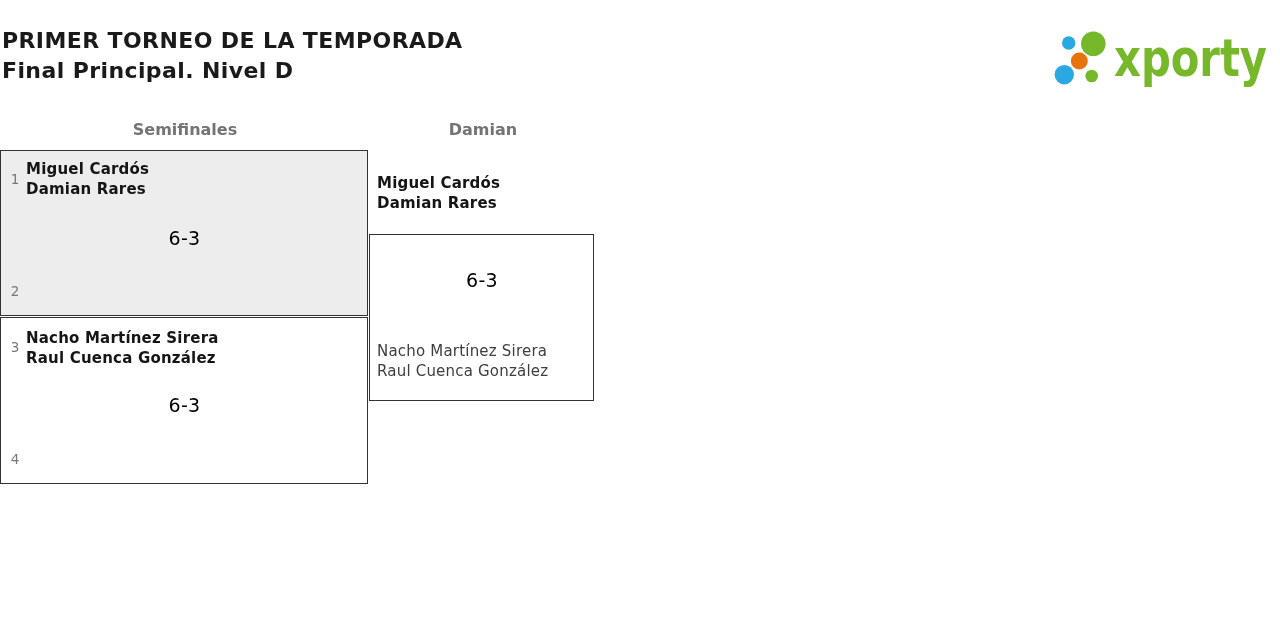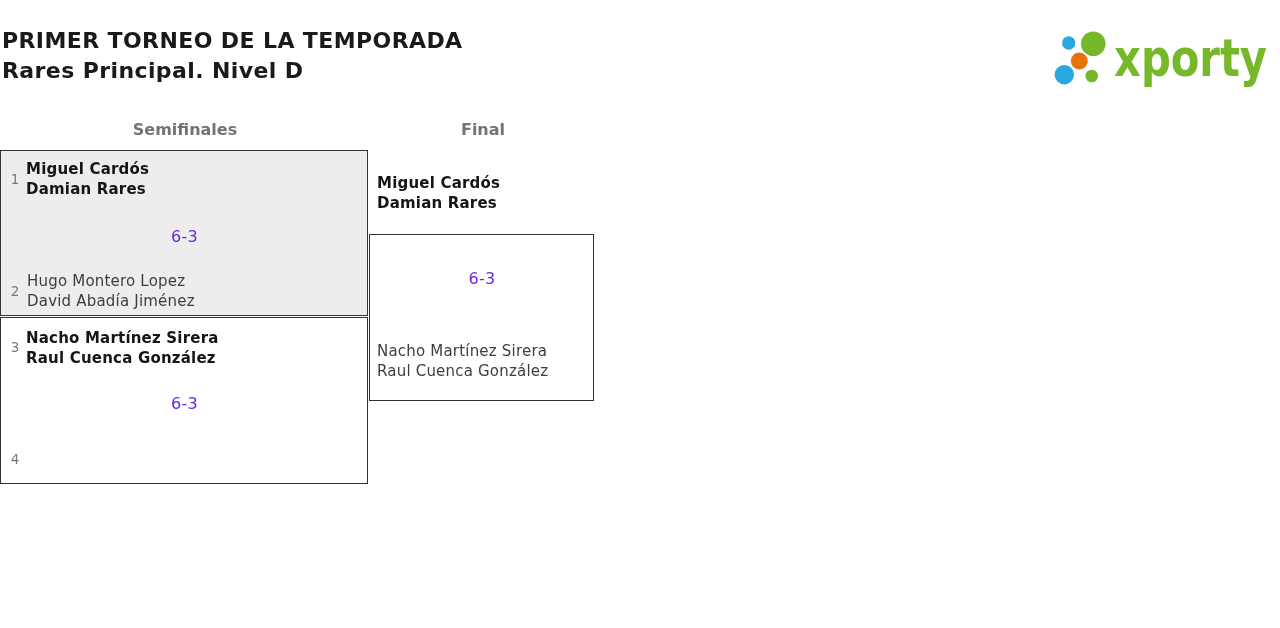--- a/index.html
+++ b/index.html
@@ -20,64 +20,60 @@
   .s1{top:148px;}.s2{top:260px;}.s3{top:316px;}.s4{top:428px;}
   .team{position:absolute;font-size:15px;line-height:19.5px;letter-spacing:.2px;white-space:nowrap;}
   .team.winner{font-weight:700;color:#151515;}
   .team.loser{color:#3e3e3e;}
   .t-sf1-a{left:26px;top:137px;}
   .t-sf1-b{left:27px;top:249px;}
   .t-sf2-a{left:26px;top:306px;}
   .t-sf2-b{left:27px;top:417px;}
   .t-final-a{left:377px;top:151px;}
   .t-final-b{left:377px;top:319px;}
-  .score{position:absolute;font-size:16px;color:#6d28d9;text-align:center;letter-spacing:.3px;}
+  .score{position:absolute;font-size:19px;color:#000000;text-align:center;letter-spacing:.3px;}
   .sc-sf1{left:0;width:369px;top:204px;}
   .sc-sf2{left:0;width:369px;top:371px;}
   .sc-final{left:370px;width:224px;top:246px;}
 </style>
 </head>
 <body>
 
 <div class="stage">
 
   <div class="page-title">
     <div>PRIMER TORNEO DE LA TEMPORADA</div>
-    <div>Rares Principal. Nivel D</div>
+    <div>Final Principal. Nivel D</div>
   </div>
 
   <svg class="logo" viewBox="0 0 232 75">
     <circle cx="22.7" cy="20" r="6.7" fill="#29a8e1"></circle>
     <circle cx="47.3" cy="20.7" r="12.3" fill="#76b82a"></circle>
     <circle cx="33.3" cy="38" r="8.5" fill="#e8720c"></circle>
     <circle cx="18.3" cy="51.7" r="9.7" fill="#29a8e1"></circle>
     <circle cx="45.7" cy="53" r="6.3" fill="#76b82a"></circle>
     <text x="68" y="53" textLength="153" lengthAdjust="spacingAndGlyphs" fill="#76b82a">xporty</text>
   </svg>
 
   <div class="round-header rh-semi">Semifinales</div>
-  <div class="round-header rh-final">Final</div>
+  <div class="round-header rh-final">Damian</div>
 
   <div class="box box-sf1"></div>
   <div class="box box-sf2"></div>
   <div class="box box-final"></div>
 
   <div class="seed s1">1</div>
   <div class="team winner t-sf1-a">
     <div>Miguel Cardós</div>
     <div>Damian Rares</div>
   </div>
 
   <div class="score sc-sf1">6-3</div>
 
   <div class="seed s2">2</div>
-  <div class="team loser t-sf1-b">
-    <div>Hugo Montero Lopez</div>
-    <div>David Abadía Jiménez</div>
-  </div>
 
   <div class="seed s3">3</div>
   <div class="team winner t-sf2-a">
     <div>Nacho Martínez Sirera</div>
     <div>Raul Cuenca González</div>
   </div>
 
   <div class="score sc-sf2">6-3</div>
 
   <div class="seed s4">4</div>

